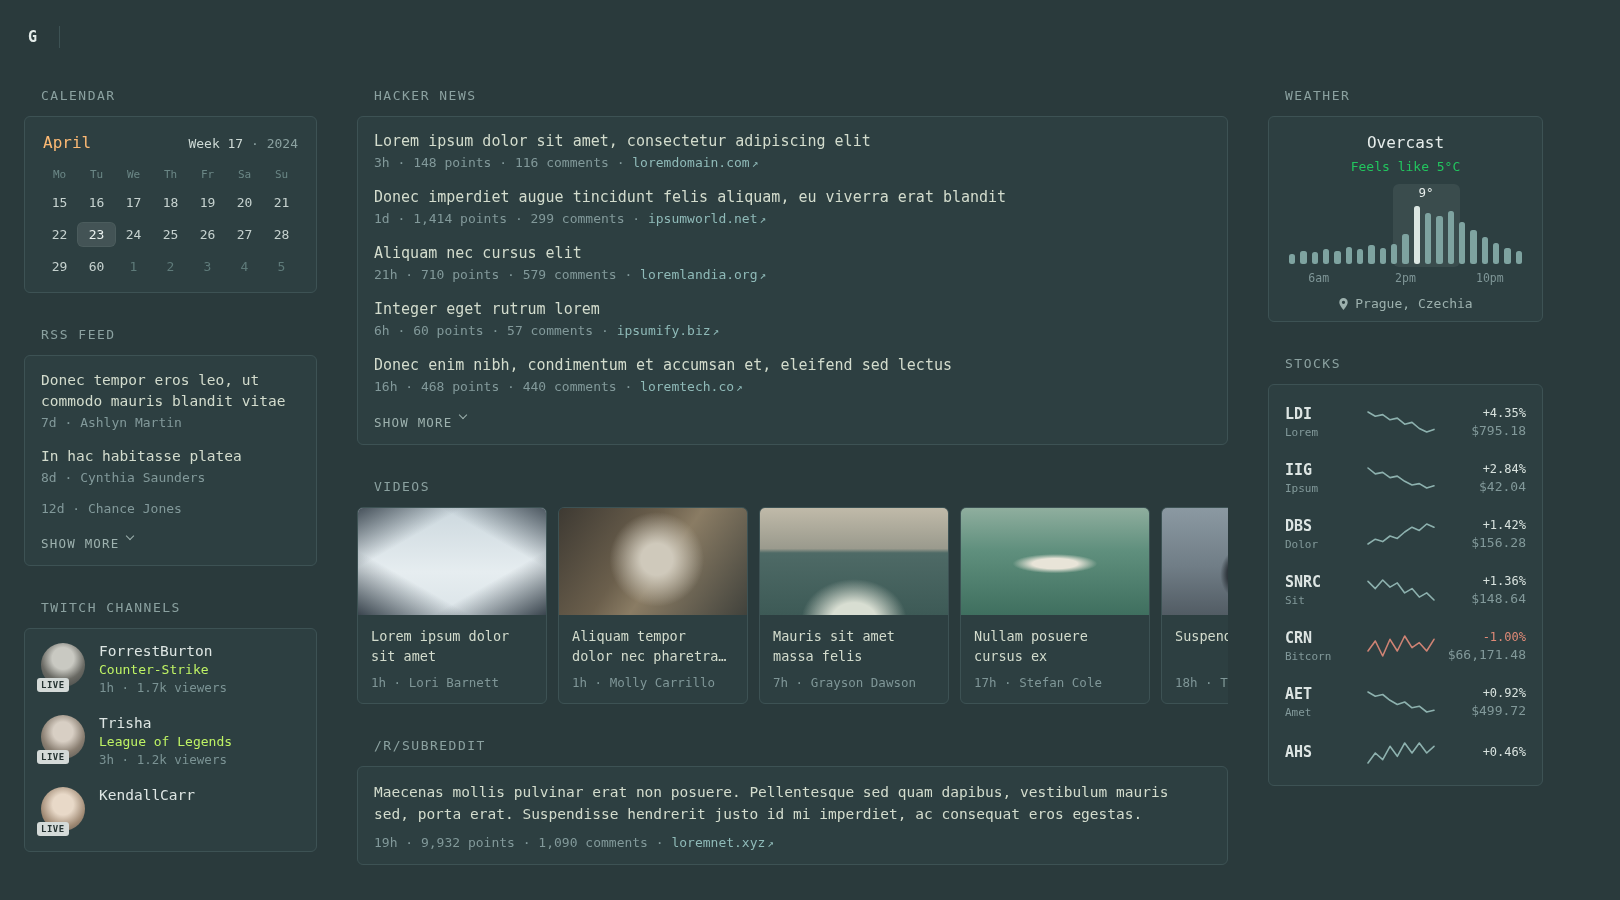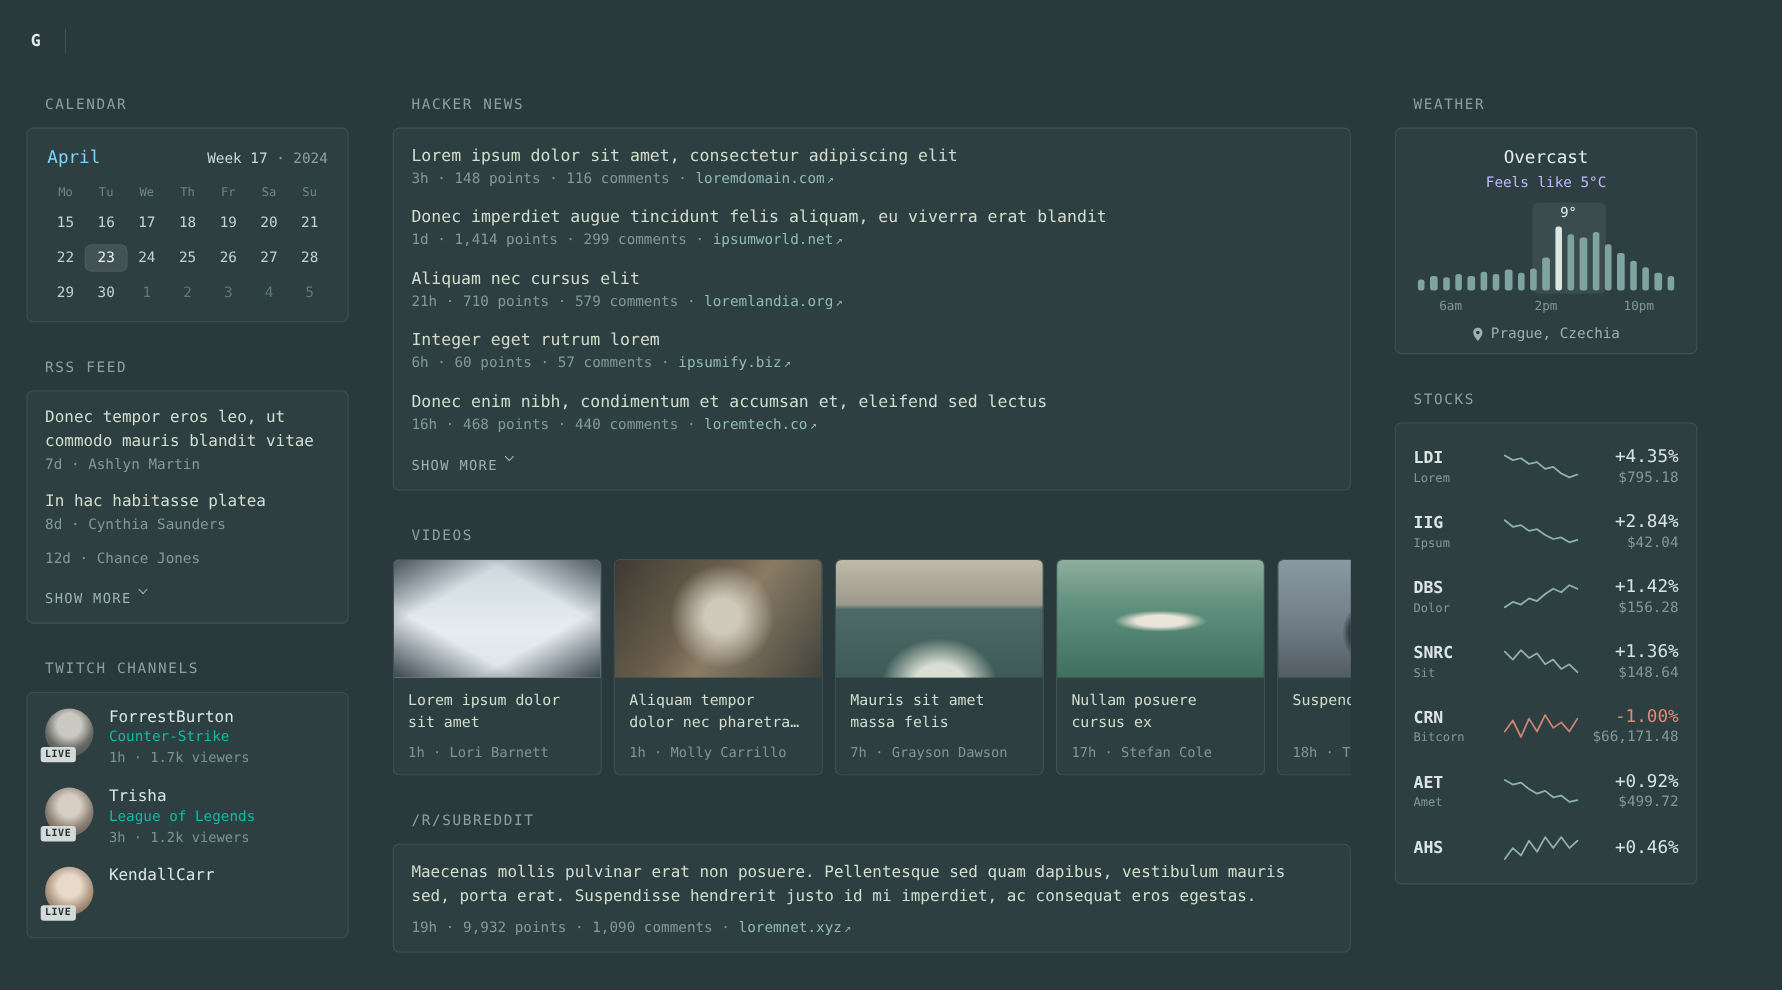--- a/index.html
+++ b/index.html
@@ -13,21 +13,21 @@
 .tabs{display:flex;gap:27px}
 .tab{position:relative;font-size:14.5px;color:#8ba1a0;padding:4px 0}
 .tab.active{color:#e3ebe9}
 .tab.active::after{content:"";position:absolute;left:0;right:0;bottom:-8px;height:2px;background:#cfdad6}
 .columns{display:grid;grid-template-columns:293px 871px 275px;column-gap:40px;margin-top:28px}
 .widget{margin-bottom:34px}
 .sec-title{font-size:13px;font-weight:400;letter-spacing:1.5px;color:#8ba1a0;margin:0 0 13px 17px}
 .card{background:#2d3f41;border:1px solid #3d5254;border-radius:6px;padding:14px 16px}
 
 .cal-head{display:flex;justify-content:space-between;align-items:baseline;padding:2px 2px 0}
-.cal-month{font-size:16px;color:#7dd3fc}
+.cal-month{font-size:16px;color:#fdba74}
 .cal-week{font-size:13px;color:#8ba1a0}
 .cal-week .wk{color:#cdd9d5}
 .cal-grid{display:grid;grid-template-columns:repeat(7,1fr);text-align:center}
 .cal-dow{margin-top:16px;font-size:11px;color:#6b8786}
 .cal-days{margin-top:10px;row-gap:9px;font-size:13px;color:#c6d2cf}
 .cal-days span{height:23px;line-height:23px;border-radius:5px}
 .cal-days .today{background:rgba(214,226,223,.13);box-shadow:0 0 0 1px rgba(214,226,223,.18);color:#eaf1ef}
 .cal-days .dim{color:#5e7a79}
 
 .feed-item{margin-bottom:16px}
@@ -41,21 +41,21 @@
 .chev{display:inline-block;width:6px;height:6px;border-right:1.5px solid currentColor;border-bottom:1.5px solid currentColor;transform:rotate(45deg);margin-left:7px;margin-top:-3px}
 
 .tw-item{display:flex;gap:14px;margin-bottom:20px}
 .tw-item:last-child{margin-bottom:6px}
 .avatar{position:relative;flex:0 0 44px;width:44px;height:44px;border-radius:50%}
 .av-1{background:radial-gradient(circle at 50% 35%,#c9c9c2 0 30%,#6a6a64 60%,#3a3f3e 100%)}
 .av-2{background:radial-gradient(circle at 50% 38%,#d8cfc4 0 28%,#8a7f72 60%,#4a4a46 100%)}
 .av-3{background:radial-gradient(circle at 50% 40%,#e8d9c8 0 30%,#a08a74 65%,#55504a 100%)}
 .live{position:absolute;left:-4px;bottom:-5px;background:#d4dad8;color:#233130;font-size:9px;font-weight:bold;letter-spacing:.5px;padding:2px 4px;border-radius:3px}
 .tw-name{display:block;font-size:14.5px;color:#dde5e3}
-.tw-game{display:block;font-size:13px;color:#14b8a6;margin-top:3px}
+.tw-game{display:block;font-size:13px;color:#bef264;margin-top:3px}
 .tw-meta{display:block;font-size:12.5px;color:#7b9394;margin-top:3px}
 
 .videos-row{display:flex;gap:11px;overflow:hidden}
 .video-card{flex:0 0 190px;background:#2d3f41;border:1px solid #3d5254;border-radius:6px;overflow:hidden}
 .thumb{height:107px}
 .thumb-1{background:
   linear-gradient(to bottom right,#47525b 0%,rgba(71,82,91,0) 28%),
   linear-gradient(to bottom left,#4d5861 0%,rgba(77,88,97,0) 28%),
   linear-gradient(to top right,#3a454e 0%,rgba(58,69,78,0) 30%),
   linear-gradient(to top left,#3a454e 0%,rgba(58,69,78,0) 30%),
@@ -74,40 +74,40 @@
   linear-gradient(180deg,#8b99a2 0%,#707d86 55%,#525c64 100%)}
 .v-body{padding:11px 13px 13px}
 .v-title{font-size:13.5px;line-height:1.5;color:#d3dccd;height:40px;overflow:hidden}
 .v-meta{font-size:12.5px;color:#7f9697;margin-top:9px}
 
 .r-title{display:block;font-size:14.5px;line-height:1.55;color:#d3dccd}
 .reddit-card .meta{margin-top:9px}
 
 .weather-card{text-align:center;padding:16px 16px 10px}
 .w-cond{font-size:16px;color:#e6edeb}
-.w-feels{font-size:13px;color:#c4b5fd;margin-top:7px}
+.w-feels{font-size:13px;color:#22c55e;margin-top:7px}
 .w-chart{position:relative;height:78px;margin-top:12px}
 .w-highlight{position:absolute;left:45%;width:27.5%;top:-2px;bottom:-3px;background:rgba(222,232,228,.08);border-radius:6px}
 .w-label{position:absolute;top:-1px;left:58.5%;transform:translateX(-50%);font-size:12.5px;color:#e6edeb}
 .w-bars{position:absolute;left:4px;right:4px;bottom:0;top:20px;display:flex;align-items:flex-end;gap:5px}
 .w-bar{flex:1;border-radius:2.5px;background:#7ea3a0}
 .w-bar.current{background:#dbe6e2}
 .w-times{position:relative;height:15px;margin-top:7px;font-size:11.5px;color:#7f9697}
 .w-times span{position:absolute;transform:translateX(-50%)}
 .w-loc{display:flex;align-items:center;justify-content:center;gap:6px;margin-top:10px;font-size:13px;color:#9db1ae}
 
 .stocks-card{padding:9px 16px}
 .stock-row{display:flex;align-items:center;justify-content:space-between;padding:11px 0}
 .s-left{width:92px}
 .s-sym{font-size:15px;font-weight:bold;color:#dde5e3}
 .s-name{font-size:11px;color:#82999a;margin-top:3px}
 .spark{width:70px;height:24px;flex:0 0 70px}
 .spark polyline{fill:none;stroke:#8db1ae;stroke-width:1.6;stroke-linejoin:round;stroke-linecap:round}
 .s-right{text-align:right;min-width:90px}
-.s-change{font-size:16px;color:#d8e2de}
+.s-change{font-size:12px;color:#d8e2de}
 .s-price{font-size:13px;color:#82999a;margin-top:3px}
 .stock-row.down .s-change{color:#e08a77}
 .stock-row.down .spark polyline{stroke:#cf8374}
 </style>
 </head>
 <body>
 
 <div class="page">
 
   <header class="topnav">
@@ -144,21 +144,21 @@
             <span>20</span>
             <span>21</span>
             <span>22</span>
             <span class="today">23</span>
             <span>24</span>
             <span>25</span>
             <span>26</span>
             <span>27</span>
             <span>28</span>
             <span>29</span>
-            <span>30</span>
+            <span>60</span>
             <span class="dim">1</span>
             <span class="dim">2</span>
             <span class="dim">3</span>
             <span class="dim">4</span>
             <span class="dim">5</span>
           </div>
         </div>
       </div>
 
       <div class="widget">

